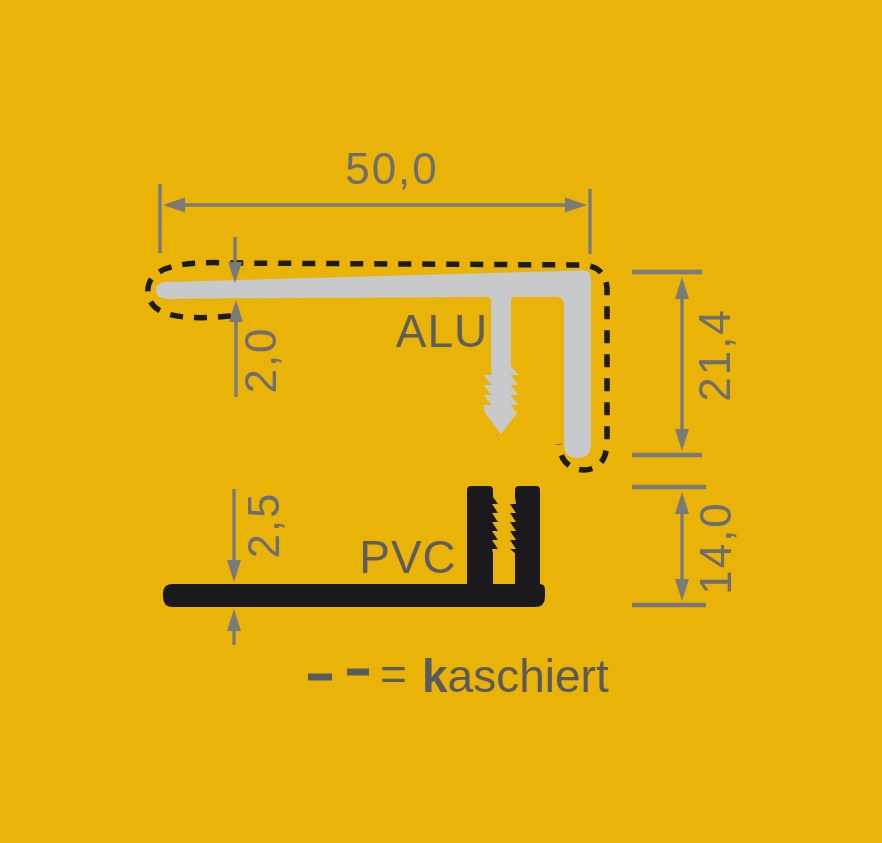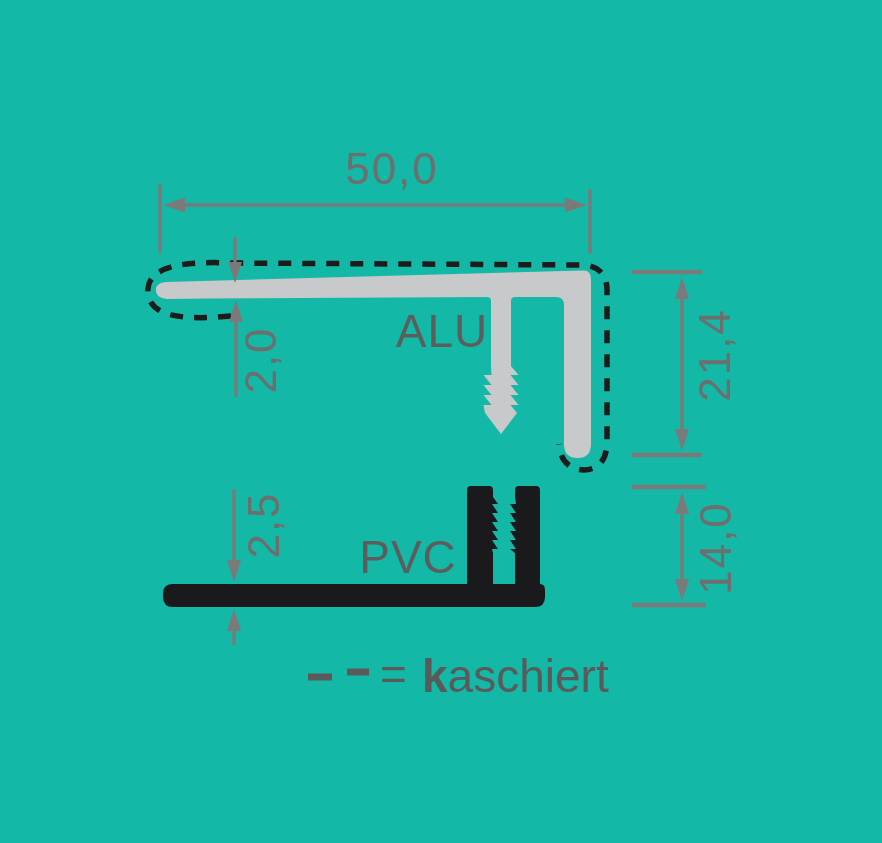--- a/index.html
+++ b/index.html
@@ -1,16 +1,16 @@
 <!DOCTYPE html>
 <html><head>
 <meta charset="utf-8">
 <style>
   html,body{margin:0;padding:0;background:#ffffff;}
-  #stage{position:relative;width:882px;height:843px;background:#14b8a6;overflow:hidden;}
+  #stage{position:relative;width:882px;height:843px;background:#eab308;overflow:hidden;}
   svg{display:block;}
   .dimline{stroke:#7a7a7a;stroke-width:3.4;fill:none;}
   .tickline{stroke:#7a7a7a;stroke-width:4.5;fill:none;}
   .arrowhead{fill:#7a7a7a;stroke:none;}
   .dimtext{font-family:"Liberation Sans","DejaVu Sans",sans-serif;font-size:44px;fill:#6e6e6e;letter-spacing:2px;}
   .biglabel{font-family:"Liberation Sans","DejaVu Sans",sans-serif;font-size:46px;fill:#5d5d5d;letter-spacing:1px;}
   .legendtext{font-family:"Liberation Sans","DejaVu Sans",sans-serif;font-size:46px;fill:#5a5a5a;}
   .legenddash{stroke:#5a5a5a;stroke-width:7;fill:none;}
   .kaschiert-dash{stroke:#1c1c1c;stroke-width:5.5;fill:none;stroke-dasharray:13 11;stroke-linecap:butt;}
 </style>

